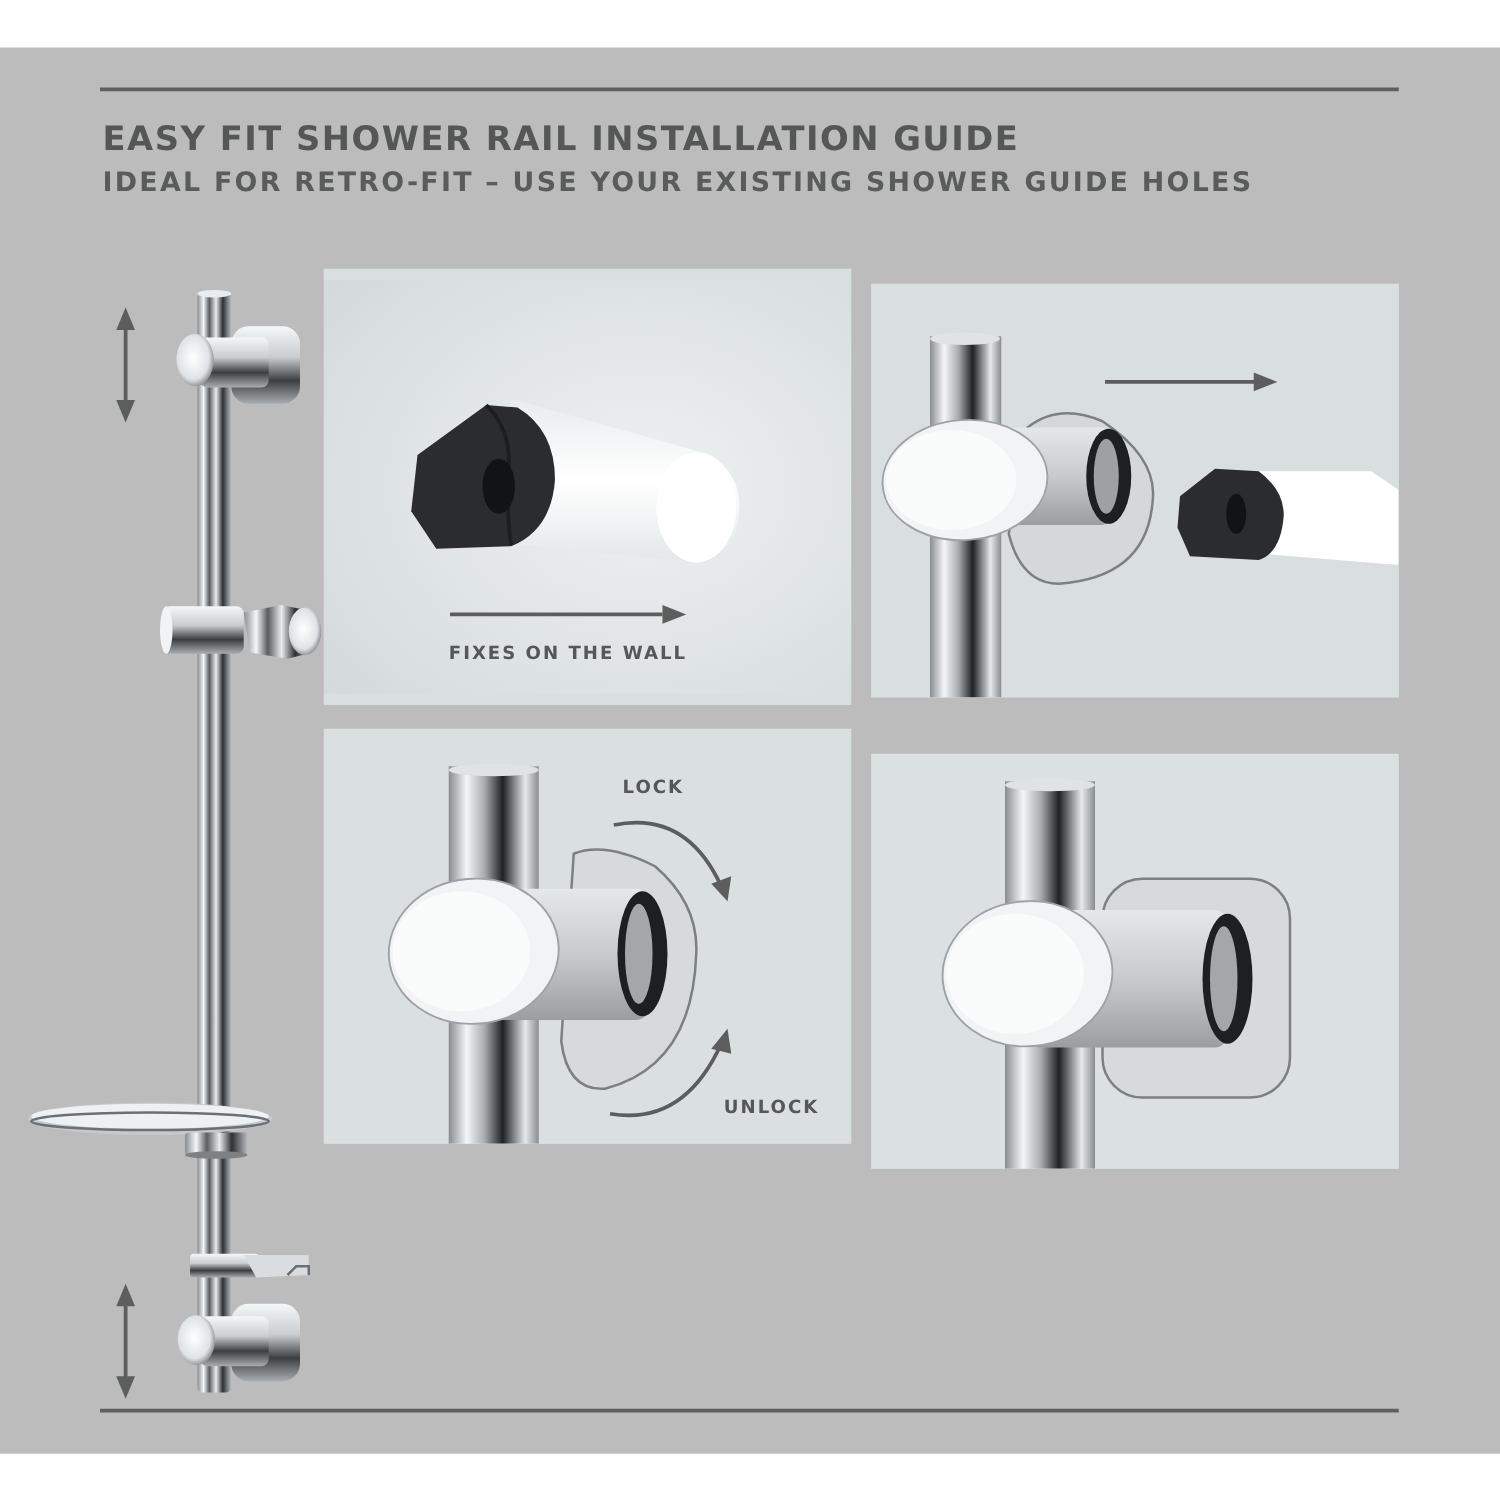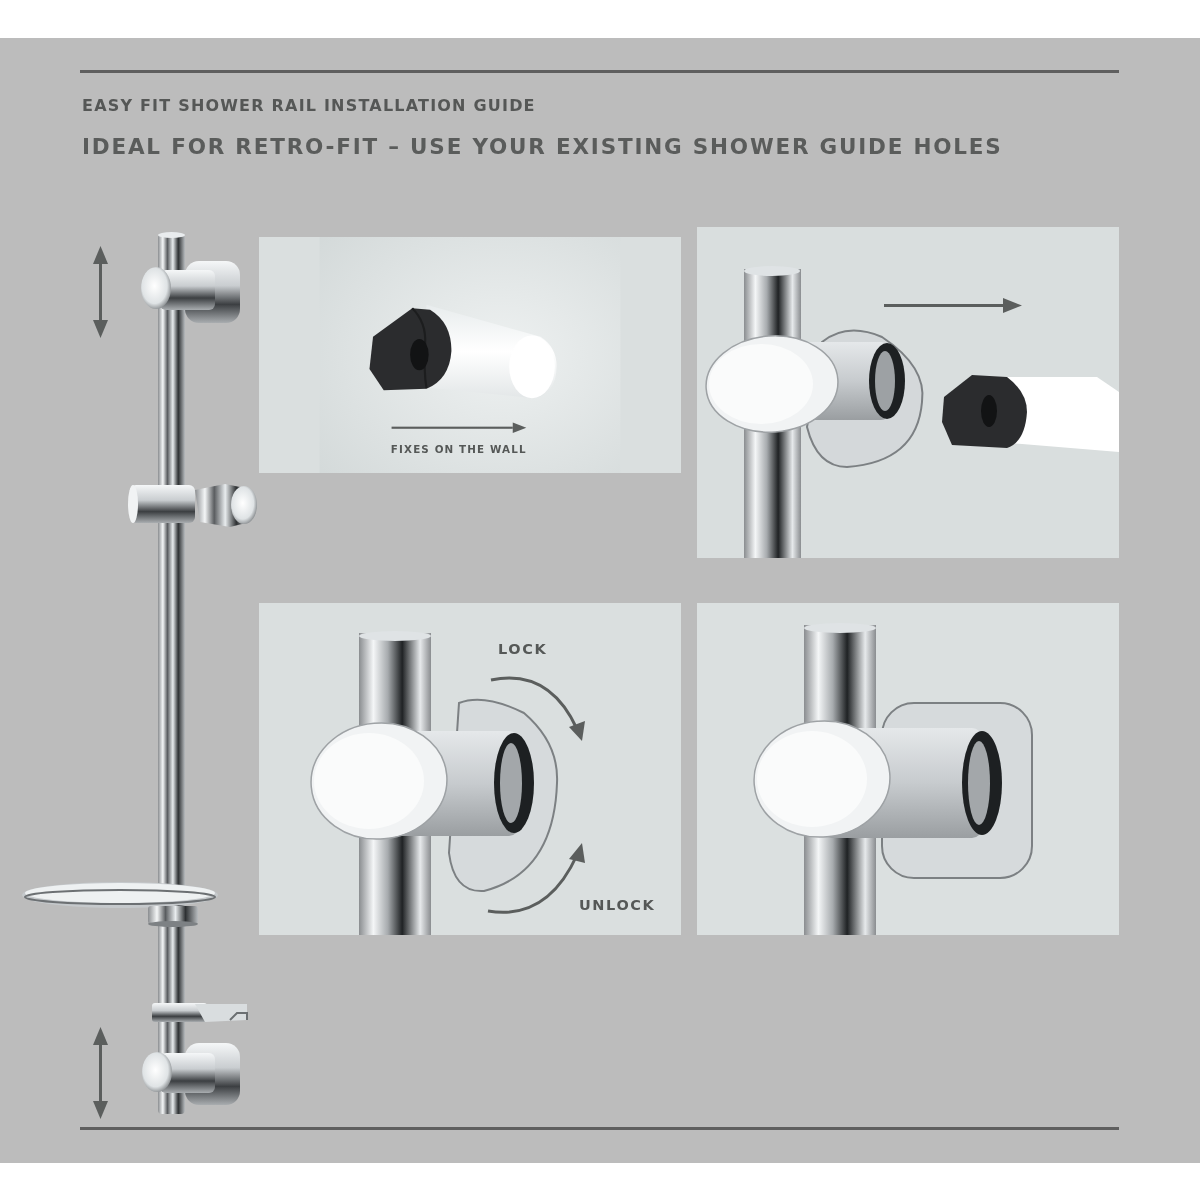--- a/index.html
+++ b/index.html
@@ -5,28 +5,28 @@
   * { box-sizing: border-box; margin: 0; padding: 0; }
   html, body { width: 1200px; height: 1200px; background: #ffffff; overflow: hidden; }
   body { position: relative; font-family: "DejaVu Sans", sans-serif; }
 
   .sheet { position: absolute; left: 0; top: 38px; width: 1200px; height: 1125px; background: #bcbcbc; }
 
   .rule { position: absolute; left: 80px; width: 1039px; height: 3px; background: #5f5f5f; }
   .rule.top { top: 32px; }
   .rule.bottom { top: 1089px; }
 
-  .title { position: absolute; left: 82px; top: 58px; font-size: 16px; font-weight: bold; color: #555756; letter-spacing: 1.2px; white-space: nowrap; }
+  .title { position: absolute; left: 82px; top: 58px; font-size: 27px; font-weight: bold; color: #555756; letter-spacing: 1.2px; white-space: nowrap; }
   .subtitle { position: absolute; left: 82px; top: 96px; font-size: 21.5px; color: #5a5c5b; letter-spacing: 1.8px; white-space: nowrap; }
 
   .panel { position: absolute; background: #dadfdf; overflow: hidden; }
   .panel svg { position: absolute; left: 0; top: 0; width: 100%; height: 100%; }
-  .p1 { left: 259px; top: 199px; width: 422px; height: 236px; }
+  .p1 { left: 259px; top: 177px; width: 422px; height: 349px; }
   .p2 { left: 697px; top: 189px; width: 422px; height: 331px; }
-  .p3 { left: 259px; top: 565px; width: 422px; height: 332px; padding-left: 28px; }
+  .p3 { left: 259px; top: 545px; width: 422px; height: 332px; padding-left: 28px; }
   .p4 { left: 697px; top: 565px; width: 422px; height: 332px; }
 
   .caption { position: absolute; font-size: 14.5px; font-weight: bold; color: #555857; letter-spacing: 1.6px; white-space: nowrap; }
 
   .rail { position: absolute; left: 0; top: 150px; width: 270px; height: 960px; }
 </style>
 </head>
 <body>
 
 <div class="sheet">

